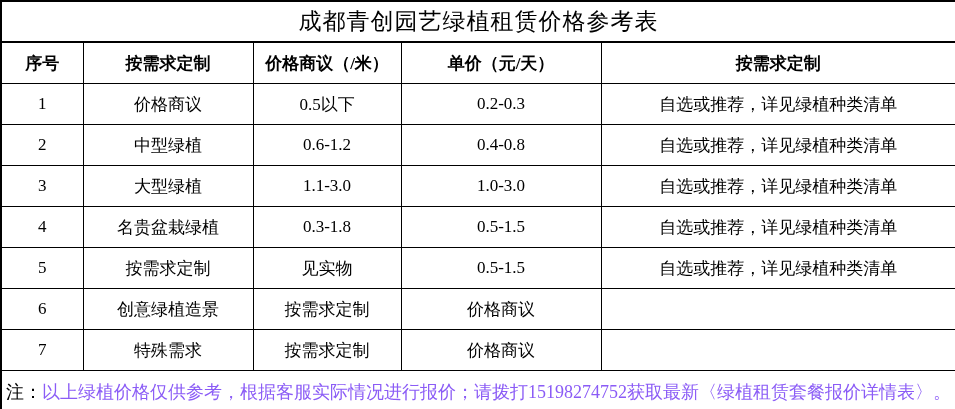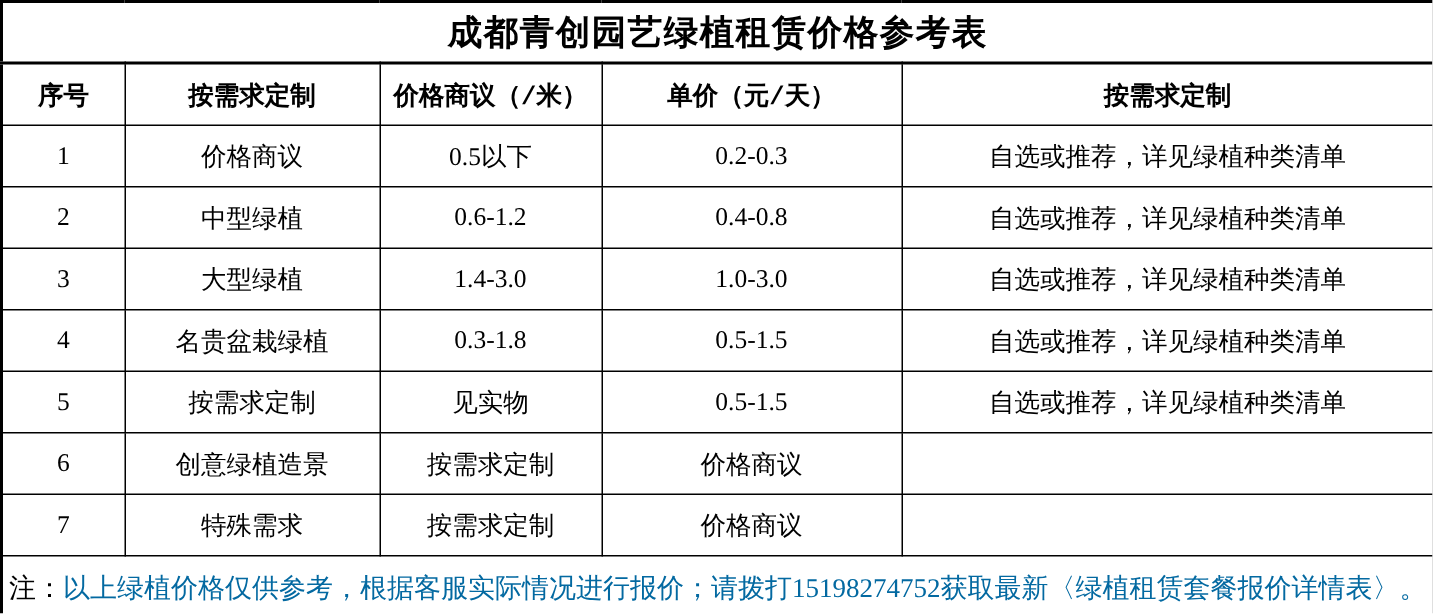--- a/index.html
+++ b/index.html
@@ -27,29 +27,28 @@
     border: 1px solid #000000;
     text-align: center;
     vertical-align: middle;
     padding: 0;
     overflow: hidden;
     white-space: nowrap;
   }
   tr.title-row th {
     height: 39px;
     font-size: 23px;
-    font-weight: bold;
+    font-weight: normal;
     letter-spacing: 1px;
     border-bottom: 2px solid #000000;
   }
   tr.header-row th {
     height: 40px;
     font-size: 17px;
     font-weight: bold;
-    font-family: Liberation Mono, monospace;
   }
   tr.data-row td {
     height: 40px;
     font-size: 17px;
     font-weight: normal;
   }
   tr.note-row td {
     height: 42px;
     font-size: 18px;
     text-align: left;
@@ -100,21 +99,21 @@
     <td>2</td>
     <td>中型绿植</td>
     <td>0.6-1.2</td>
     <td>0.4-0.8</td>
     <td>自选或推荐，详见绿植种类清单</td>
   </tr>
 
   <tr class="data-row">
     <td>3</td>
     <td>大型绿植</td>
-    <td>1.4-3.0</td>
+    <td>1.1-3.0</td>
     <td>1.0-3.0</td>
     <td>自选或推荐，详见绿植种类清单</td>
   </tr>
 
   <tr class="data-row">
     <td>4</td>
     <td>名贵盆栽绿植</td>
     <td>0.3-1.8</td>
     <td>0.5-1.5</td>
     <td>自选或推荐，详见绿植种类清单</td>
@@ -139,17 +138,17 @@
   <tr class="data-row">
     <td>7</td>
     <td>特殊需求</td>
     <td>按需求定制</td>
     <td>价格商议</td>
     <td></td>
   </tr>
 </tbody>
     <tfoot>
       <tr class="note-row">
-        <td colspan="5"><span class="note-label">注：</span><span class="note-text" style="color: #0369a1;">以上绿植价格仅供参考，根据客服实际情况进行报价；请拨打15198274752获取最新〈绿植租赁套餐报价详情表〉。</span></td>
+        <td colspan="5"><span class="note-label">注：</span><span class="note-text" style="color: #8b5cf6;">以上绿植价格仅供参考，根据客服实际情况进行报价；请拨打15198274752获取最新〈绿植租赁套餐报价详情表〉。</span></td>
       </tr>
     </tfoot>
   </table>
 </div>
 
 </body></html>

